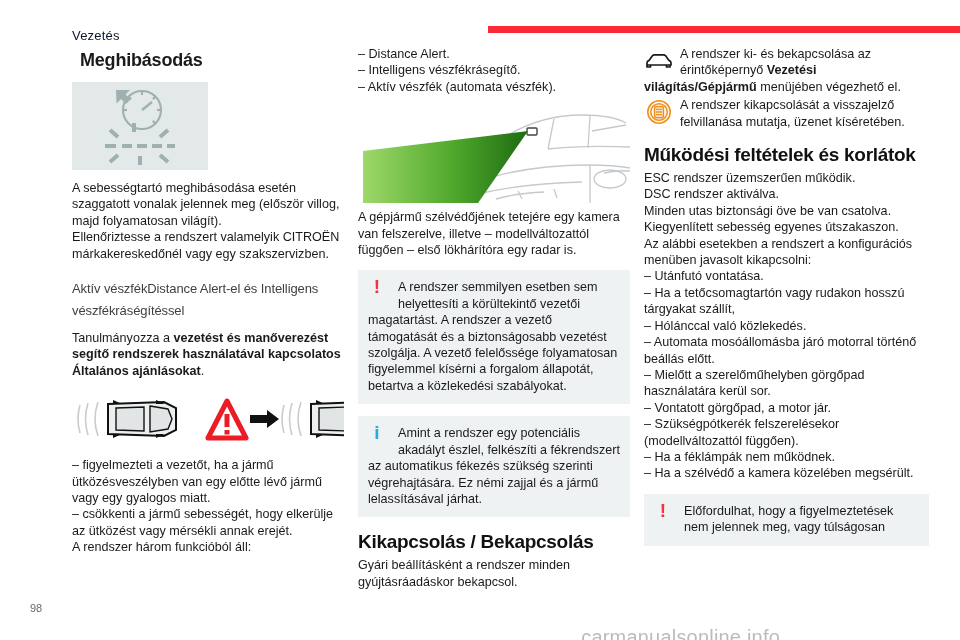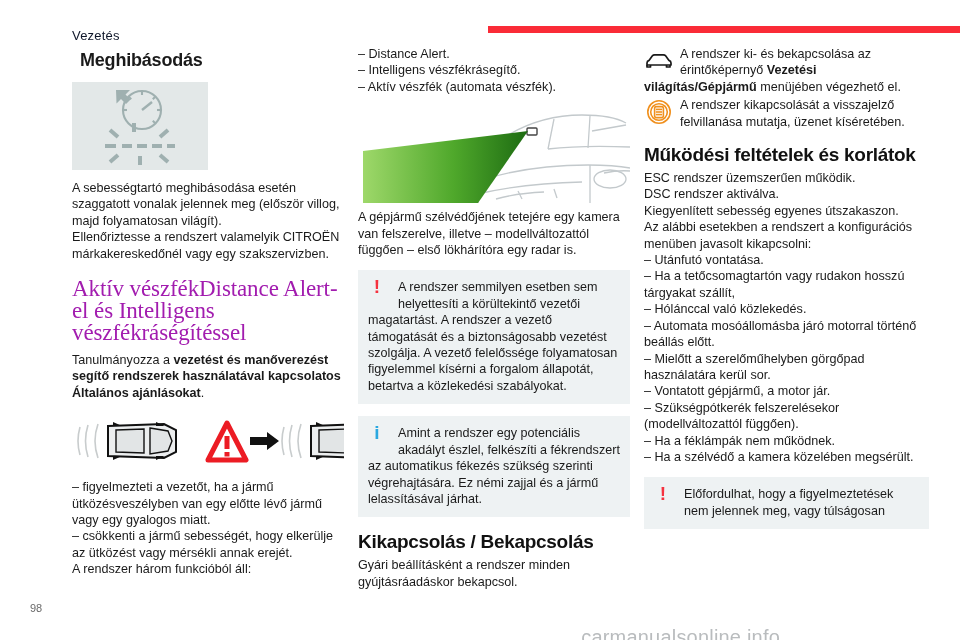--- a/index.html
+++ b/index.html
@@ -61,27 +61,26 @@
   .col-3 { left: 644px; width: 285px; }
 
   h1.title {
     font-size: 18px;
     font-weight: bold;
     margin: 2px 0 10px 8px;
     letter-spacing: -0.2px;
     line-height: 24px;
   }
   h2.section-green {
-    font-size: 23px;
+    font-size: 13px;
     font-weight: normal;
-    color: #a21caf;
+    color: #404040;
     margin: 16px 0 8px 0;
     line-height: 22px;
     letter-spacing: -0.1px;
-    font-family: Liberation Serif, serif;
   }
   h2.section-black {
     font-size: 19px;
     font-weight: bold;
     color: #111;
     margin: 14px 0 4px 0;
     line-height: 22px;
     letter-spacing: -0.3px;
   }
 
@@ -376,30 +375,31 @@
           </g>
         </svg>
       </span>
       <div class="icon-text">A rendszer kikapcsolását a visszajelző felvillanása mutatja, üzenet kíséretében.</div>
     </div>
 
     <h2 class="section-black">Működési feltételek és korlátok</h2>
 
     <p class="p-block">ESC rendszer üzemszerűen működik.</p>
     <p class="p-block">DSC rendszer aktiválva.</p>
+    <p class="p-block">Minden utas biztonsági öve be van csatolva.</p>
     <p class="p-block">Kiegyenlített sebesség egyenes útszakaszon.</p>
 
     <p class="p-block">Az alábbi esetekben a rendszert a konfigurációs menüben javasolt kikapcsolni:</p>
 
     <p class="p-block">–  Utánfutó vontatása.</p>
     <p class="p-block">–  Ha a tetőcsomagtartón vagy rudakon hosszú tárgyakat szállít,</p>
     <p class="p-block">–  Hólánccal való közlekedés.</p>
     <p class="p-block">–  Automata mosóállomásba járó motorral történő beállás előtt.</p>
     <p class="p-block">–  Mielőtt a szerelőműhelyben görgőpad használatára kerül sor.</p>
-    <p class="p-block">–  Vontatott gépjármű, a motor jár.</p>
+    <p class="p-block">–  Vontatott görgőpad, a motor jár.</p>
     <p class="p-block">–  Szükségpótkerék felszerelésekor (modellváltozattól függően).</p>
     <p class="p-block">–  Ha a féklámpák nem működnek.</p>
     <p class="p-block">–  Ha a szélvédő a kamera közelében megsérült.</p>
 
     <div class="notice">
       <span class="glyph warn">!</span>
       <div class="first-lines">Előfordulhat, hogy a figyelmeztetések nem jelennek meg, vagy túlságosan</div>
     </div>
   </div>
 </div>

